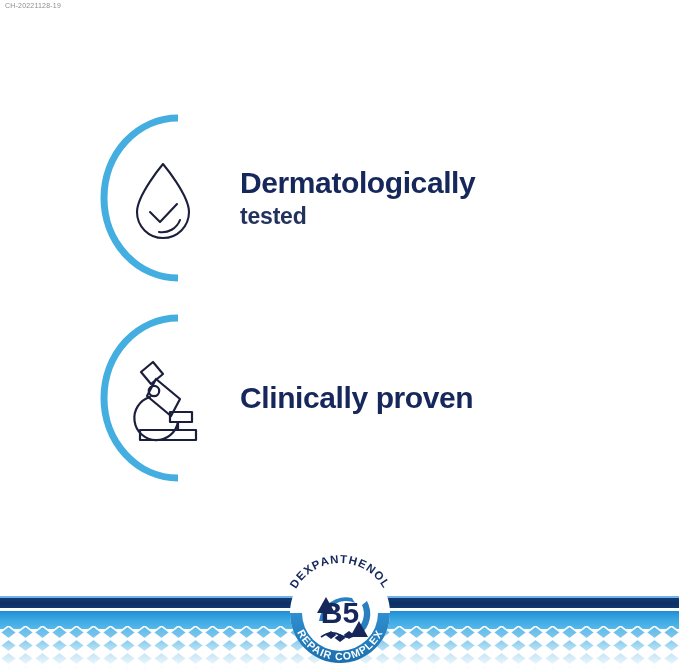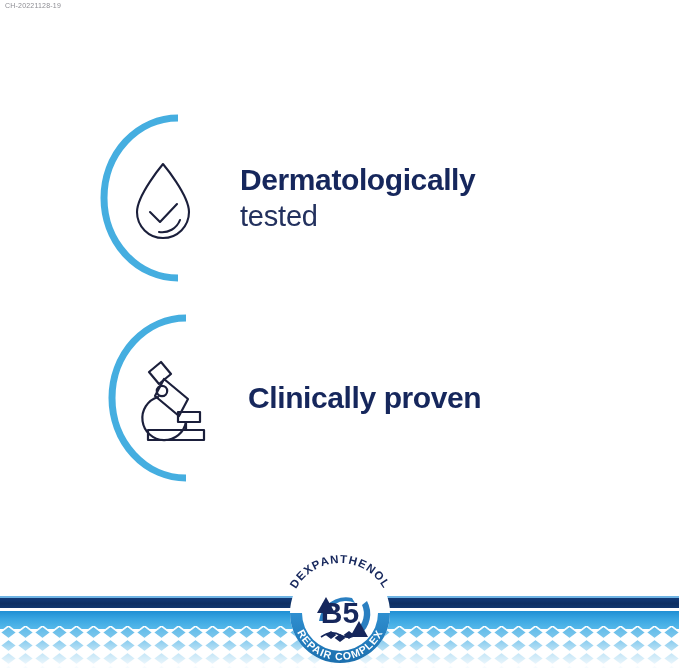--- a/index.html
+++ b/index.html
@@ -33,21 +33,21 @@
     white-space: nowrap;
   }
 
   
   .claim {
     position: absolute;
     display: flex;
     align-items: center;
   }
   #claim-0 { left: 100px; top: 112px; }
-  #claim-1 { left: 108px; top: 312px; }
+  #claim-1 { left: 100px; top: 312px; }
 
   .claim-badge {
     position: relative;
     width: 112px;
     height: 172px;
     flex: 0 0 auto;
   }
   .claim-badge svg {
     position: absolute;
     left: 0;
@@ -60,22 +60,22 @@
     line-height: 1.0;
   }
   .claim-head {
     font-size: 30px;
     font-weight: 700;
     color: #16275c;
     letter-spacing: -0.4px;
     white-space: nowrap;
   }
   .claim-sub {
-    font-size: 29px;
-    font-weight: 400;
+    font-size: 23px;
+    font-weight: 700;
     color: #23315e;
     letter-spacing: -0.2px;
     white-space: nowrap;
     margin-top: 7px;
   }
 
   
   .bottom-band {
     position: absolute;
     left: 0;

